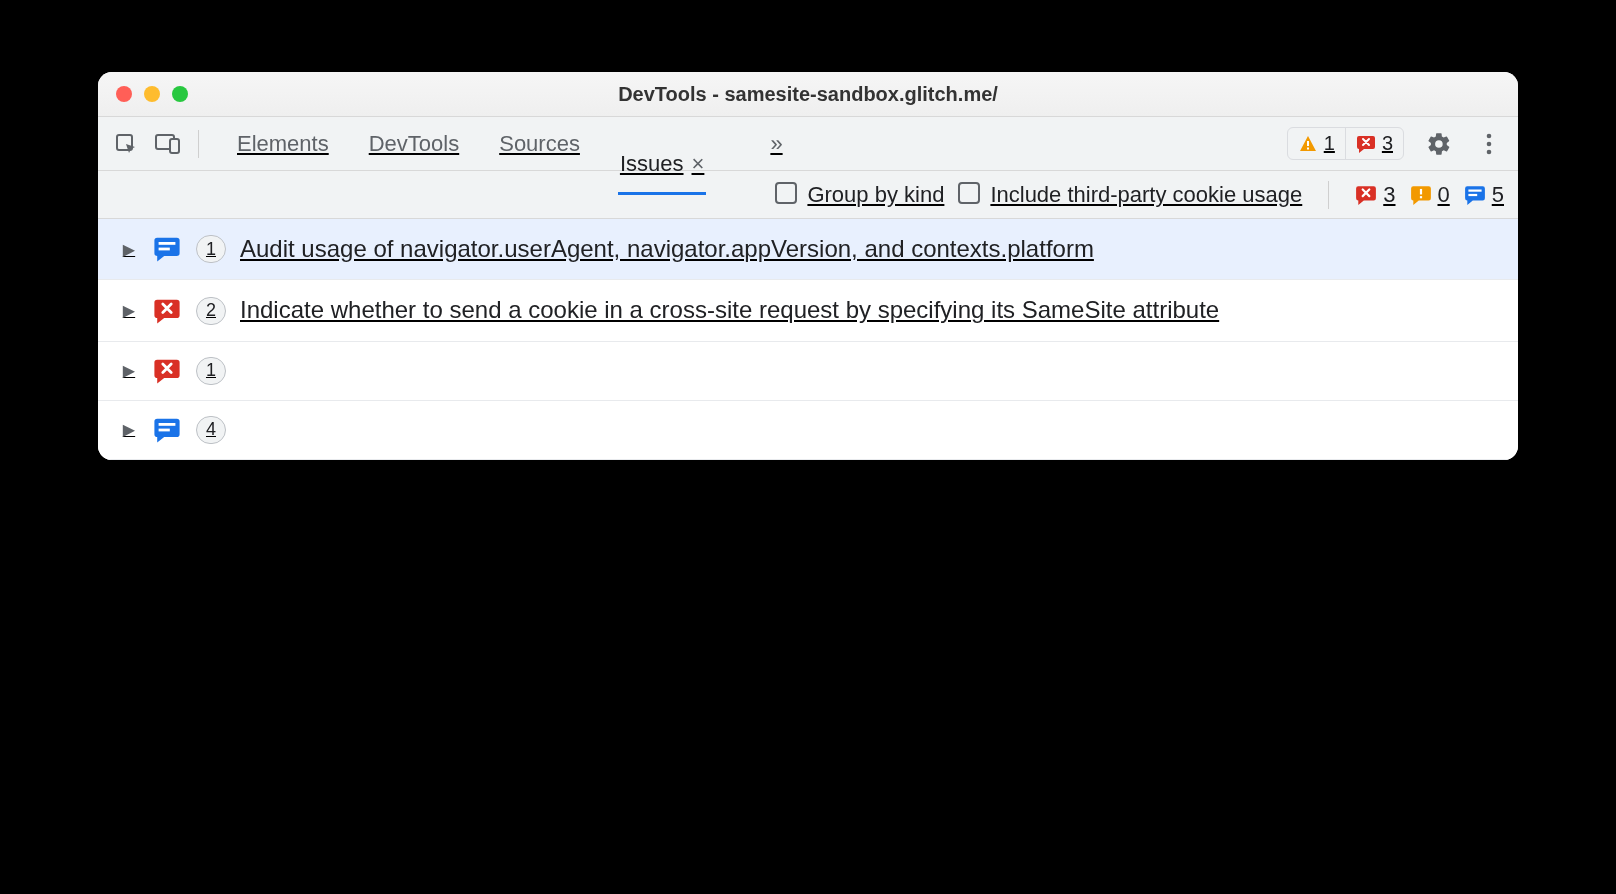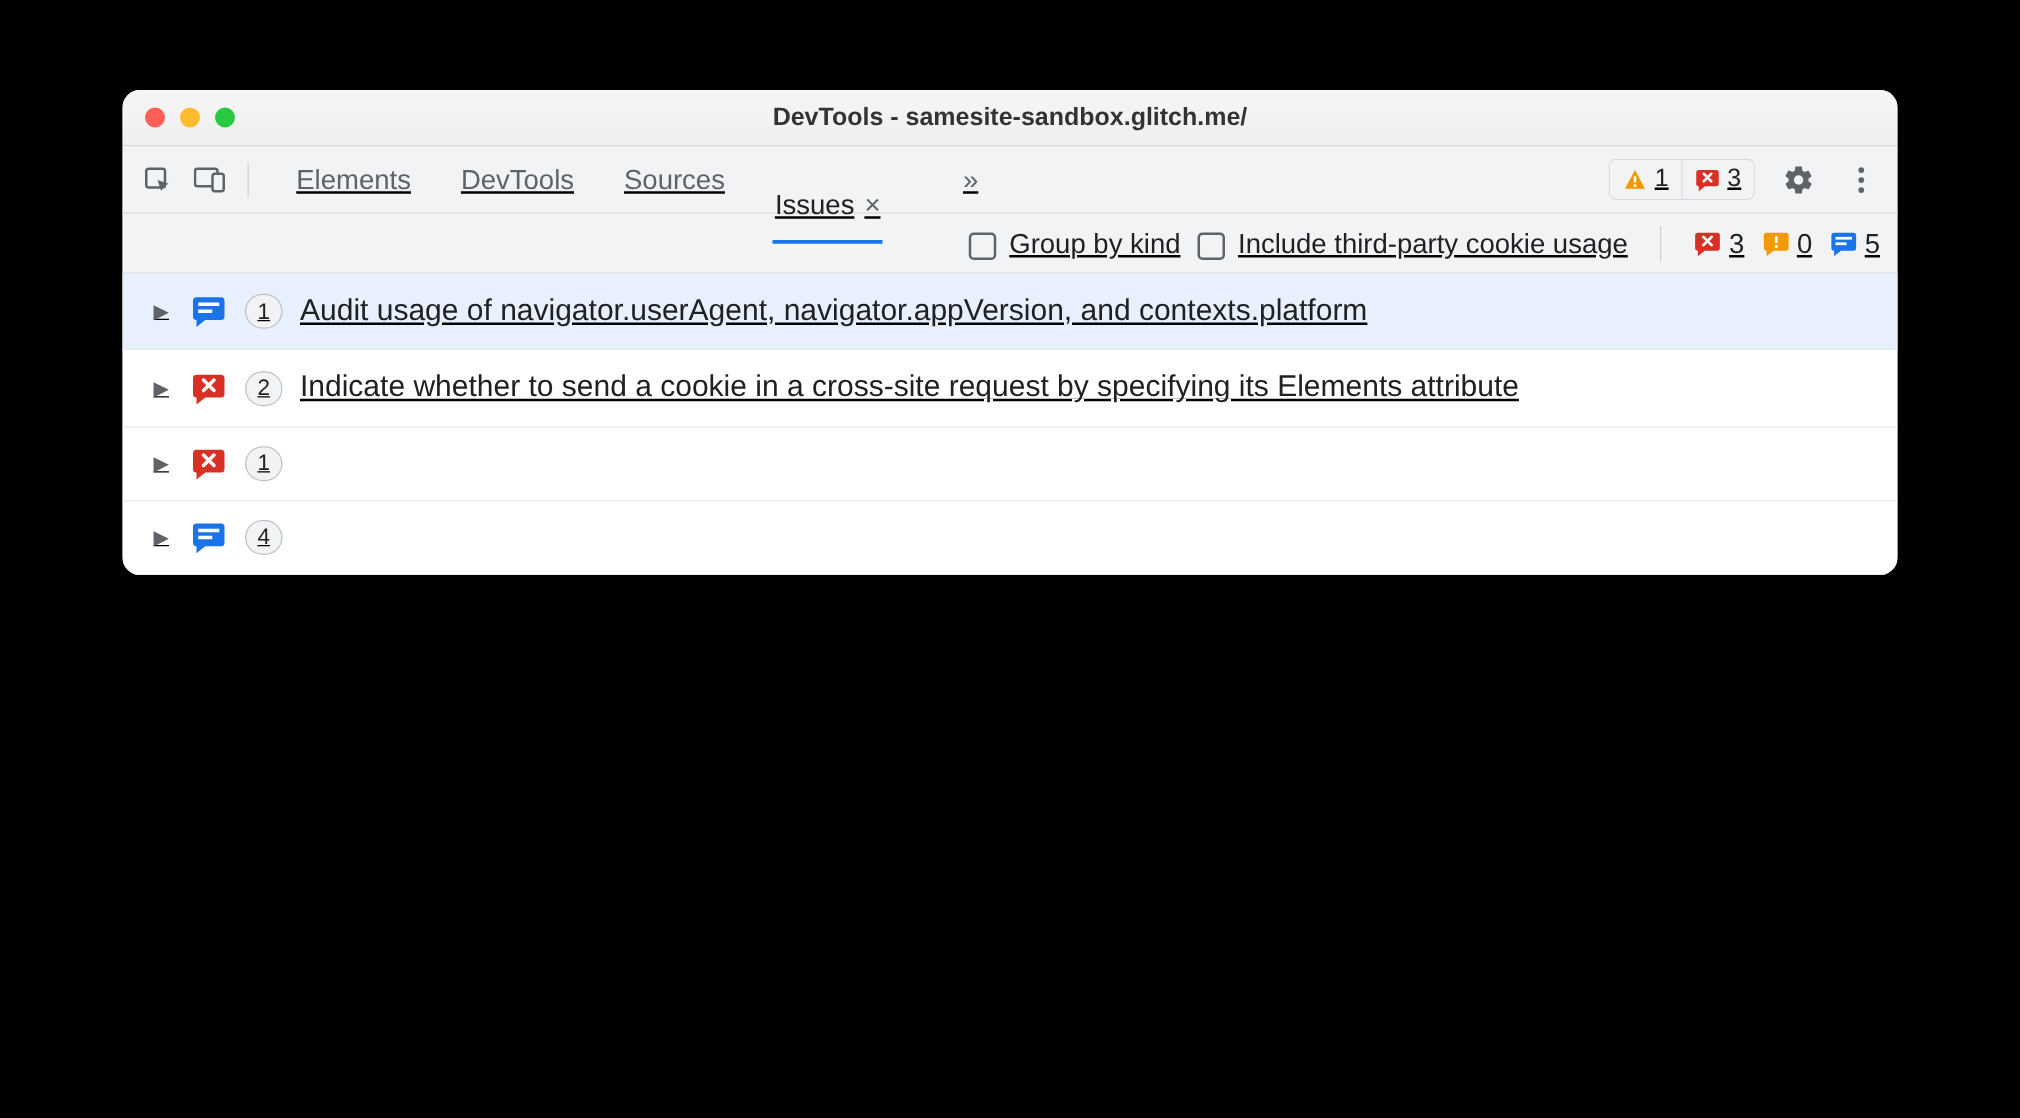--- a/index.html
+++ b/index.html
@@ -76,21 +76,21 @@
     border-bottom:1px solid #d8d8d8;
     display:flex;
     align-items:center;
     justify-content:flex-end;
     padding: 0 14px;
     gap: 14px;
     font-size: 22px;
     color:#202124;
   }
   .checkbox { width:22px; height:22px; border:2px solid #5f6368; border-radius:4px; display:inline-block; }
-  .filter-group { display:flex; align-items:flex-end; gap:10px; cursor:pointer; }
+  .filter-group { display:flex; align-items:flex-start; gap:10px; cursor:pointer; }
   .count-chip { display:flex; align-items:center; gap:6px; font-size:22px; color:#202124; }
   .issues-list { background:#fff; }
   .issue-row {
     display:flex;
     align-items:center;
     gap: 14px;
     padding: 14px 22px;
     border-bottom: 1px solid #e8eaed;
     font-size: 24px;
     color:#202124;
@@ -248,21 +248,21 @@
       </div>
       <div class="issue-row">
         <span class="disclosure">▶</span>
         <span class="issue-icon">
           <svg width="28" height="28" viewBox="0 0 20 20">
             <path d="M3 2 H17 Q19 2 19 4 V13 Q19 15 17 15 H8 L3 19 V15 Q1 15 1 13 V4 Q1 2 3 2 Z" fill="#d93025"></path>
             <path d="M7 5 L13 11 M13 5 L7 11" stroke="#fff" stroke-width="2" stroke-linecap="round"></path>
           </svg>
         </span>
         <span class="count-badge">2</span>
-        <span class="issue-text">Indicate whether to send a cookie in a cross-site request by specifying its Elements attribute</span>
+        <span class="issue-text">Indicate whether to send a cookie in a cross-site request by specifying its SameSite attribute</span>
       </div>
       <div class="issue-row">
         <span class="disclosure">▶</span>
         <span class="issue-icon">
           <svg width="28" height="28" viewBox="0 0 20 20">
             <path d="M3 2 H17 Q19 2 19 4 V13 Q19 15 17 15 H8 L3 19 V15 Q1 15 1 13 V4 Q1 2 3 2 Z" fill="#d93025"></path>
             <path d="M7 5 L13 11 M13 5 L7 11" stroke="#fff" stroke-width="2" stroke-linecap="round"></path>
           </svg>
         </span>
         <span class="count-badge">1</span>

